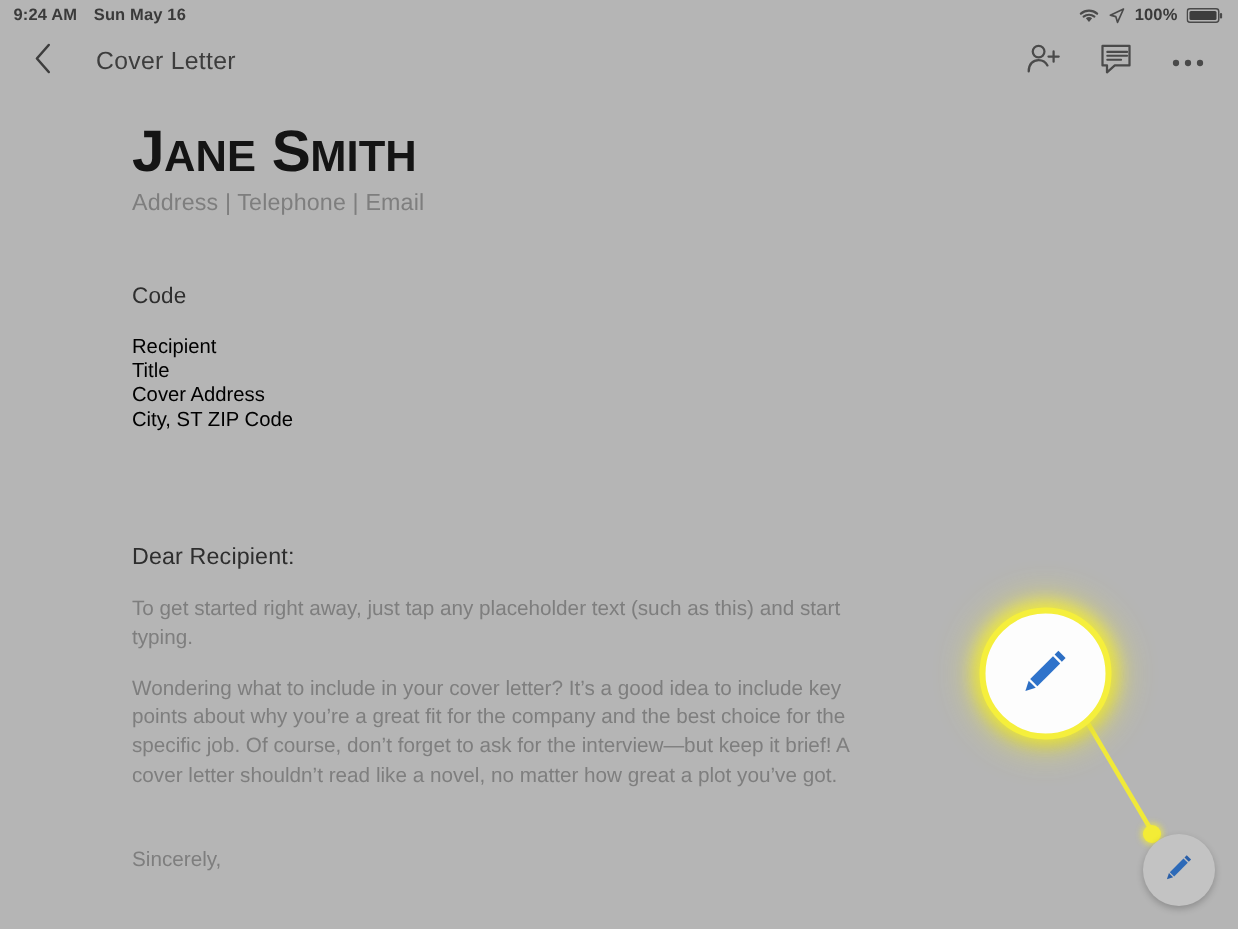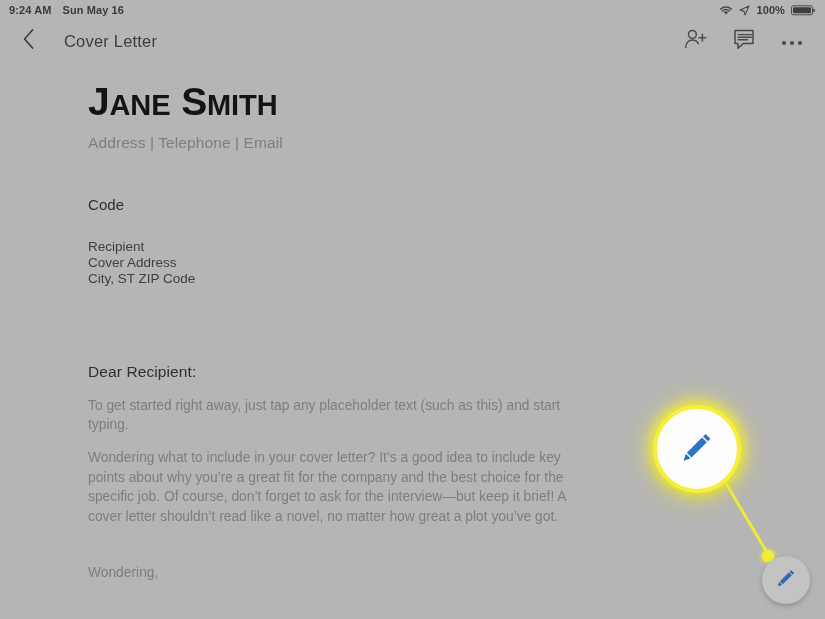--- a/index.html
+++ b/index.html
@@ -89,36 +89,35 @@
     font-family: "Liberation Sans", sans-serif;
     font-weight: bold;
     color: #141414;
     font-size: 39px;
     line-height: 44px;
     letter-spacing: -0.3px;
     white-space: nowrap;
   }
   .doc-name .sc { font-size: 29px; letter-spacing: 0px; }
   .doc-contact {
-    margin-top: 7px;
     font-size: 15.5px;
     color: #7e7e7e;
     letter-spacing: 0.1px;
   }
   .doc-date {
     margin-top: 44px;
     font-size: 15px;
     color: #2e2e2e;
     letter-spacing: 0.1px;
   }
   .doc-address {
-    margin-top: 26px;
+    margin-top: 17px;
     font-size: 13.5px;
     line-height: 16.2px;
-    color: #404040;
+    color: #000000;
   }
   .doc-salutation {
     margin-top: 75px;
     font-size: 15.5px;
     color: #2e2e2e;
     letter-spacing: 0.1px;
   }
   .doc-body {
     margin-top: 15px;
     width: 490px;
@@ -258,30 +257,31 @@
 <div class="doc">
 
   <div class="doc-name"><span>J</span><span class="sc">ANE</span>&nbsp;<span>S</span><span class="sc">MITH</span></div>
 
   <div class="doc-contact">Address | Telephone | Email</div>
 
   <div class="doc-date">Code</div>
 
   <div class="doc-address">
     <div>Recipient</div>
+    <div>Title</div>
     <div>Cover Address</div>
     <div>City, ST ZIP Code</div>
   </div>
 
   <div class="doc-salutation">Dear Recipient:</div>
 
   <div class="doc-body">To get started right away, just tap any placeholder text (such as this) and start typing.</div>
   <div class="doc-body">Wondering what to include in your cover letter? It’s a good idea to include key points about why you’re a great fit for the company and the best choice for the specific job. Of course, don’t forget to ask for the interview—but keep it brief! A cover letter shouldn’t read like a novel, no matter how great a plot you’ve got.</div>
 
-  <div class="doc-signoff">Wondering,</div>
+  <div class="doc-signoff">Sincerely,</div>
 </div>
 
 <div class="callout-layer">
   <svg class="callout-line">
     <line x1="724" y1="480" x2="769" y2="556" stroke="#f0e93a" stroke-width="3" stroke-linecap="round"></line>
   </svg>
 
   <div class="callout-dot"></div>
 
   <div class="callout-bubble">

